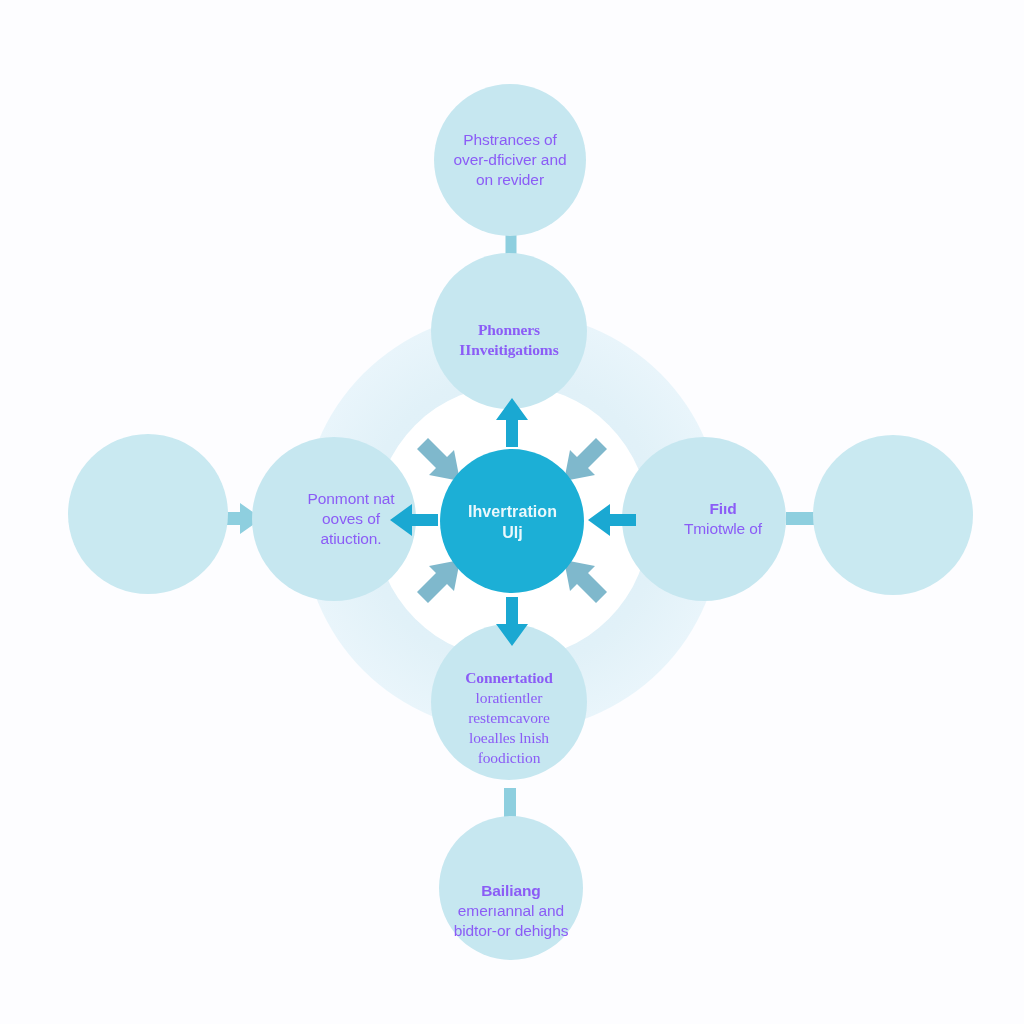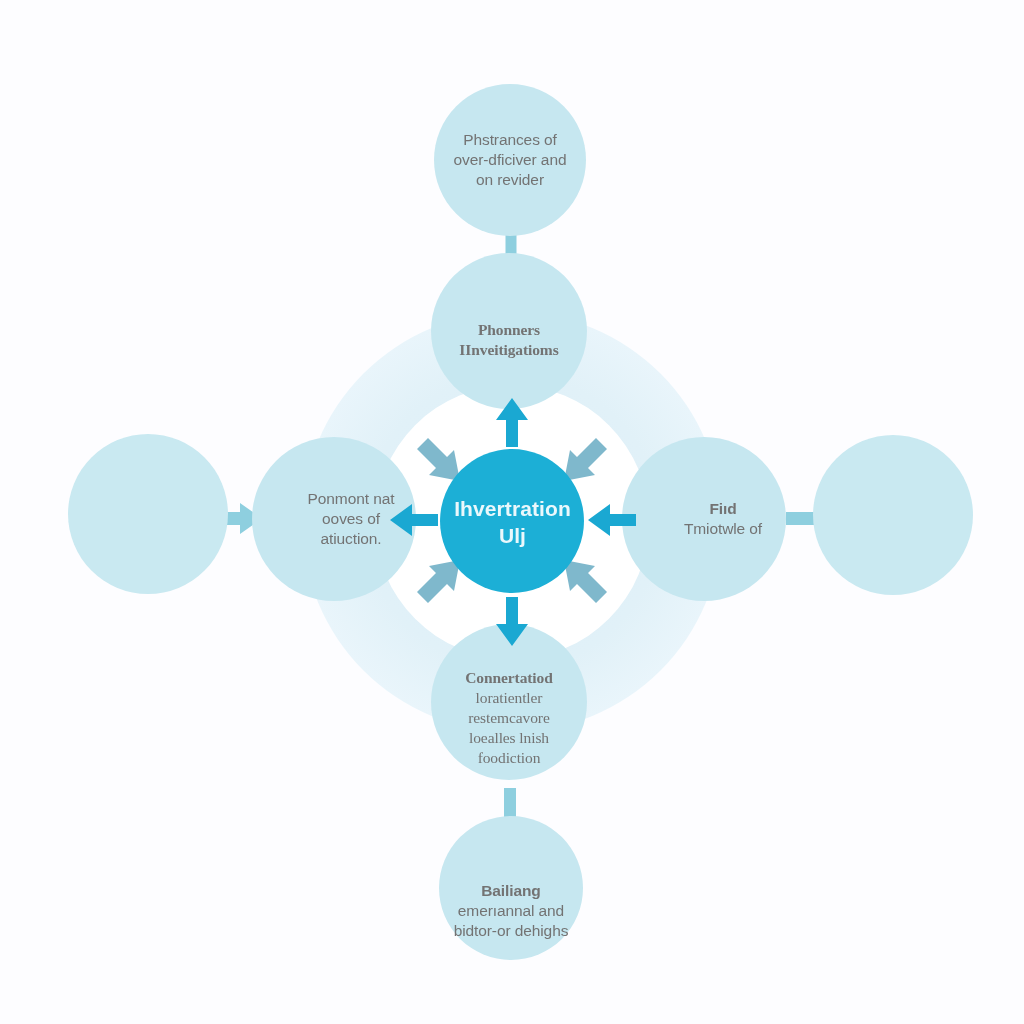--- a/index.html
+++ b/index.html
@@ -35,29 +35,29 @@
     text-align: center;
     pointer-events: none;
     box-sizing: border-box;
   }
   .node-label .ln {
     display: block;
     line-height: 1.28;
     letter-spacing: -0.1px;
   }
   .outer-label .ln {
-    color: #737373;
+    color: #8b5cf6;
     font-size: 15.5px;
   }
   .outer-label .ln.b {
     font-weight: bold;
   }
   .hub-label .ln {
     color: #eaf8fc;
-    font-size: 21px;
+    font-size: 16px;
     font-weight: bold;
     letter-spacing: 0.1px;
   }
 
   
   #node-top      { left: 405px; top:  55px;  width: 210px; height: 210px; }
   #node-upper    { left: 403px; top: 234px;  width: 212px; height: 212px; font-family: Liberation Serif, serif; }
   #node-left-far { left:  62px; top: 428px;  width: 172px; height: 172px; }
   #node-left     { left: 262px; top: 430px;  width: 178px; height: 178px; }
   #node-right    { left: 634px; top: 430px;  width: 178px; height: 178px; }

